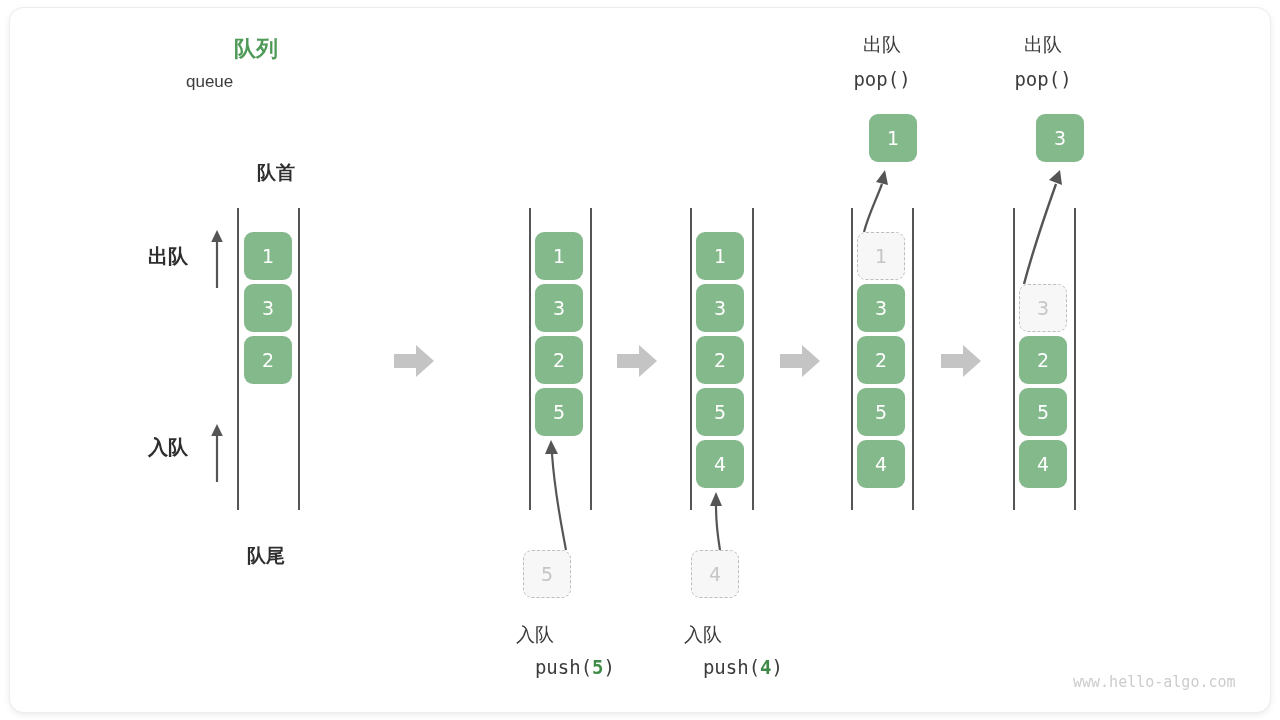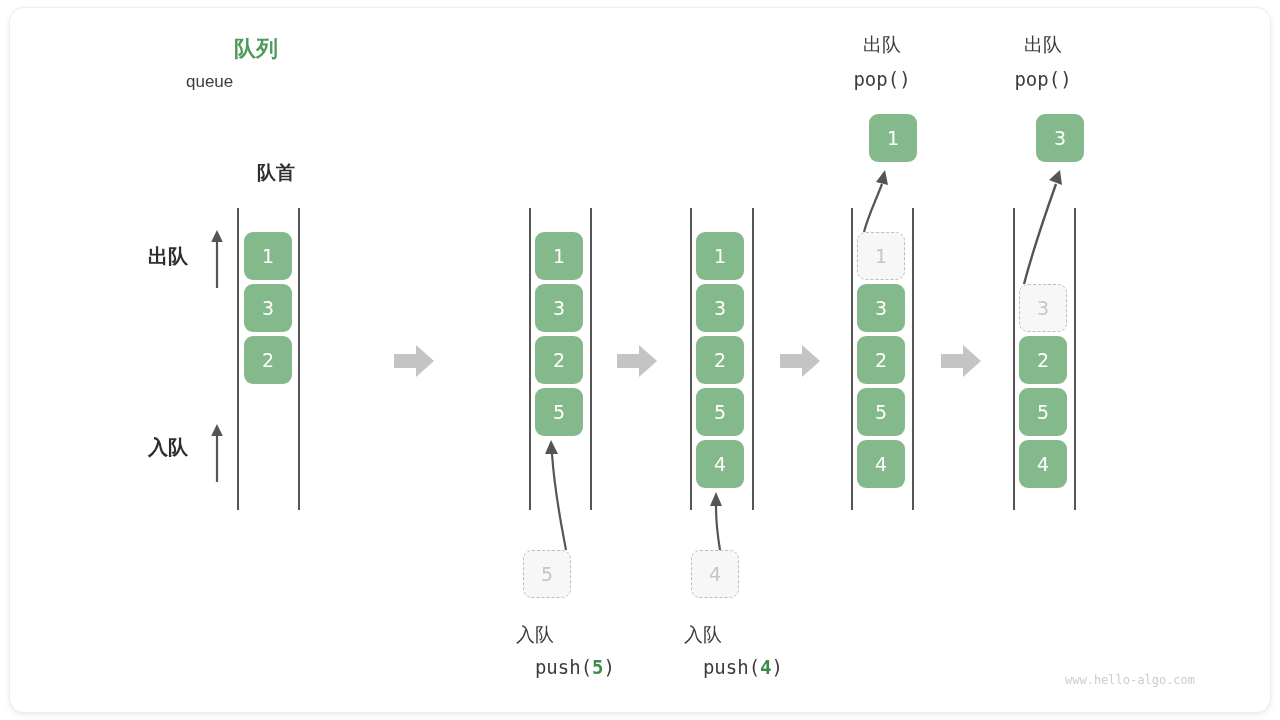--- a/index.html
+++ b/index.html
@@ -109,35 +109,37 @@
     width: 40px;
     height: 34px;
     color: #c4c4c4;
   }
 
   .thin-arrow { position: absolute; }
 
   .watermark {
     position: absolute;
     font-family: "DejaVu Sans Mono", "Liberation Mono", monospace;
-    font-size: 12px;
+    font-size: 15px;
     color: #cccccc;
     white-space: nowrap;
+    margin-left: 8px;
   }
 </style>
 </head>
 <body>
 
 <div id="card"></div>
 <div id="stage">
 
   <div class="abs title-cn" style="left:176px; top:34px; width:160px;">队列</div>
   <div class="abs title-en" style="left:186px; top:72px; width:160px;">queue</div>
 
   <div class="abs end-label" style="left:196px; top:160px; width:160px;">队首</div>
+  <div class="abs end-label" style="left:186px; top:543px; width:160px;">队尾</div>
 
   <div class="abs side-label" style="left:148px; top:243px;">出队</div>
   <svg class="thin-arrow" style="left:205px; top:228px;" width="24" height="62" viewBox="0 0 24 62">
     <line x1="12" y1="60" x2="12" y2="12" stroke="#555555" stroke-width="2.2"></line>
     <polygon points="12,2 6.2,14 17.8,14" fill="#555555"></polygon>
   </svg>
 
   <div class="abs side-label" style="left:148px; top:434px;">入队</div>
   <svg class="thin-arrow" style="left:205px; top:422px;" width="24" height="62" viewBox="0 0 24 62">
     <line x1="12" y1="60" x2="12" y2="12" stroke="#555555" stroke-width="2.2"></line>

